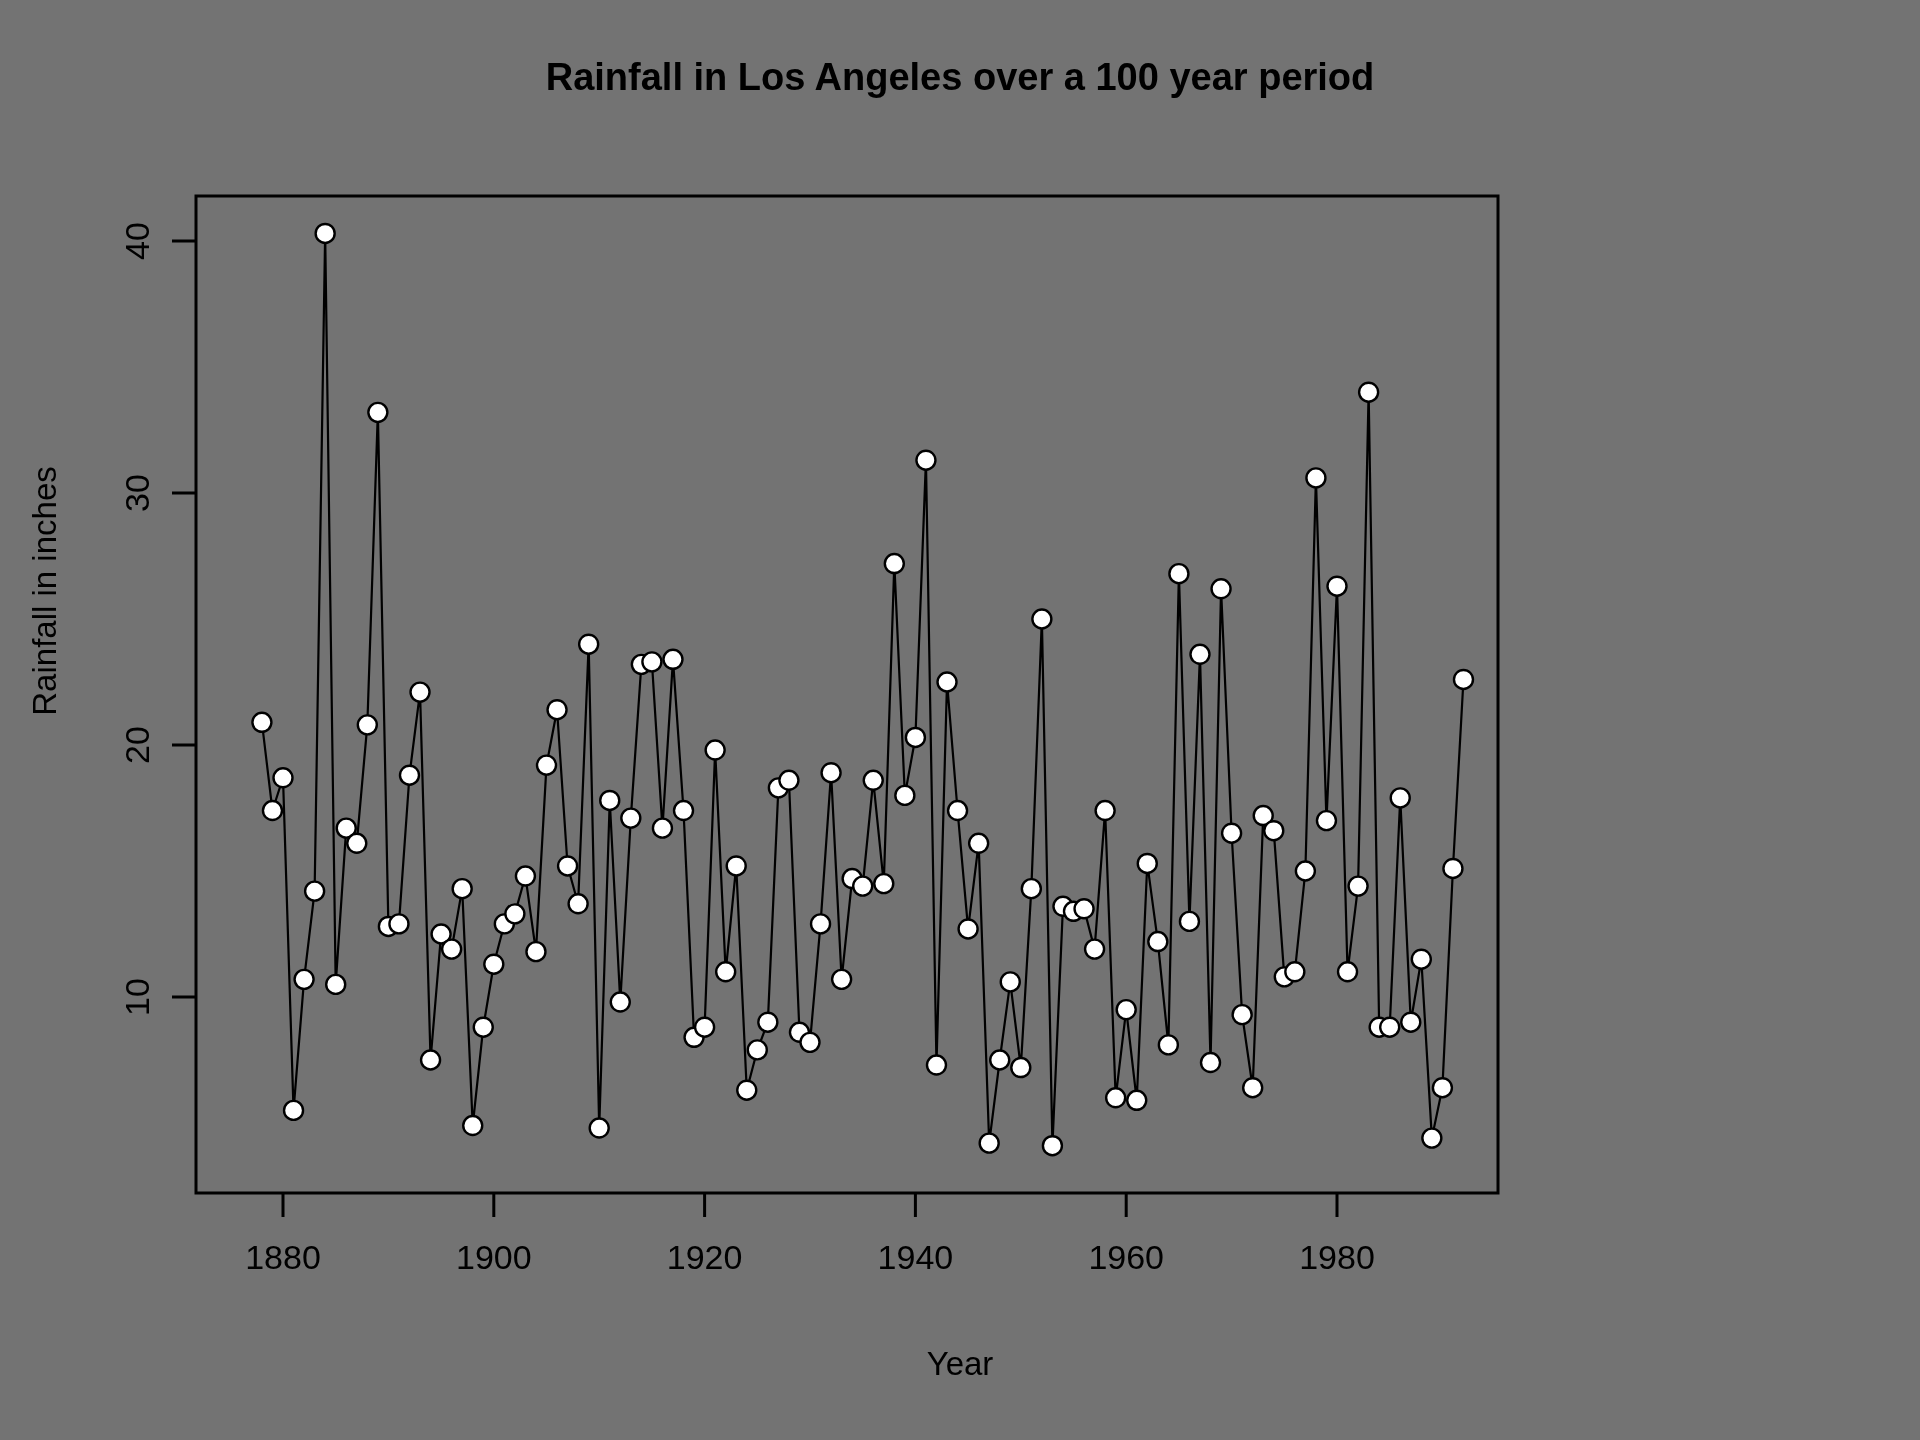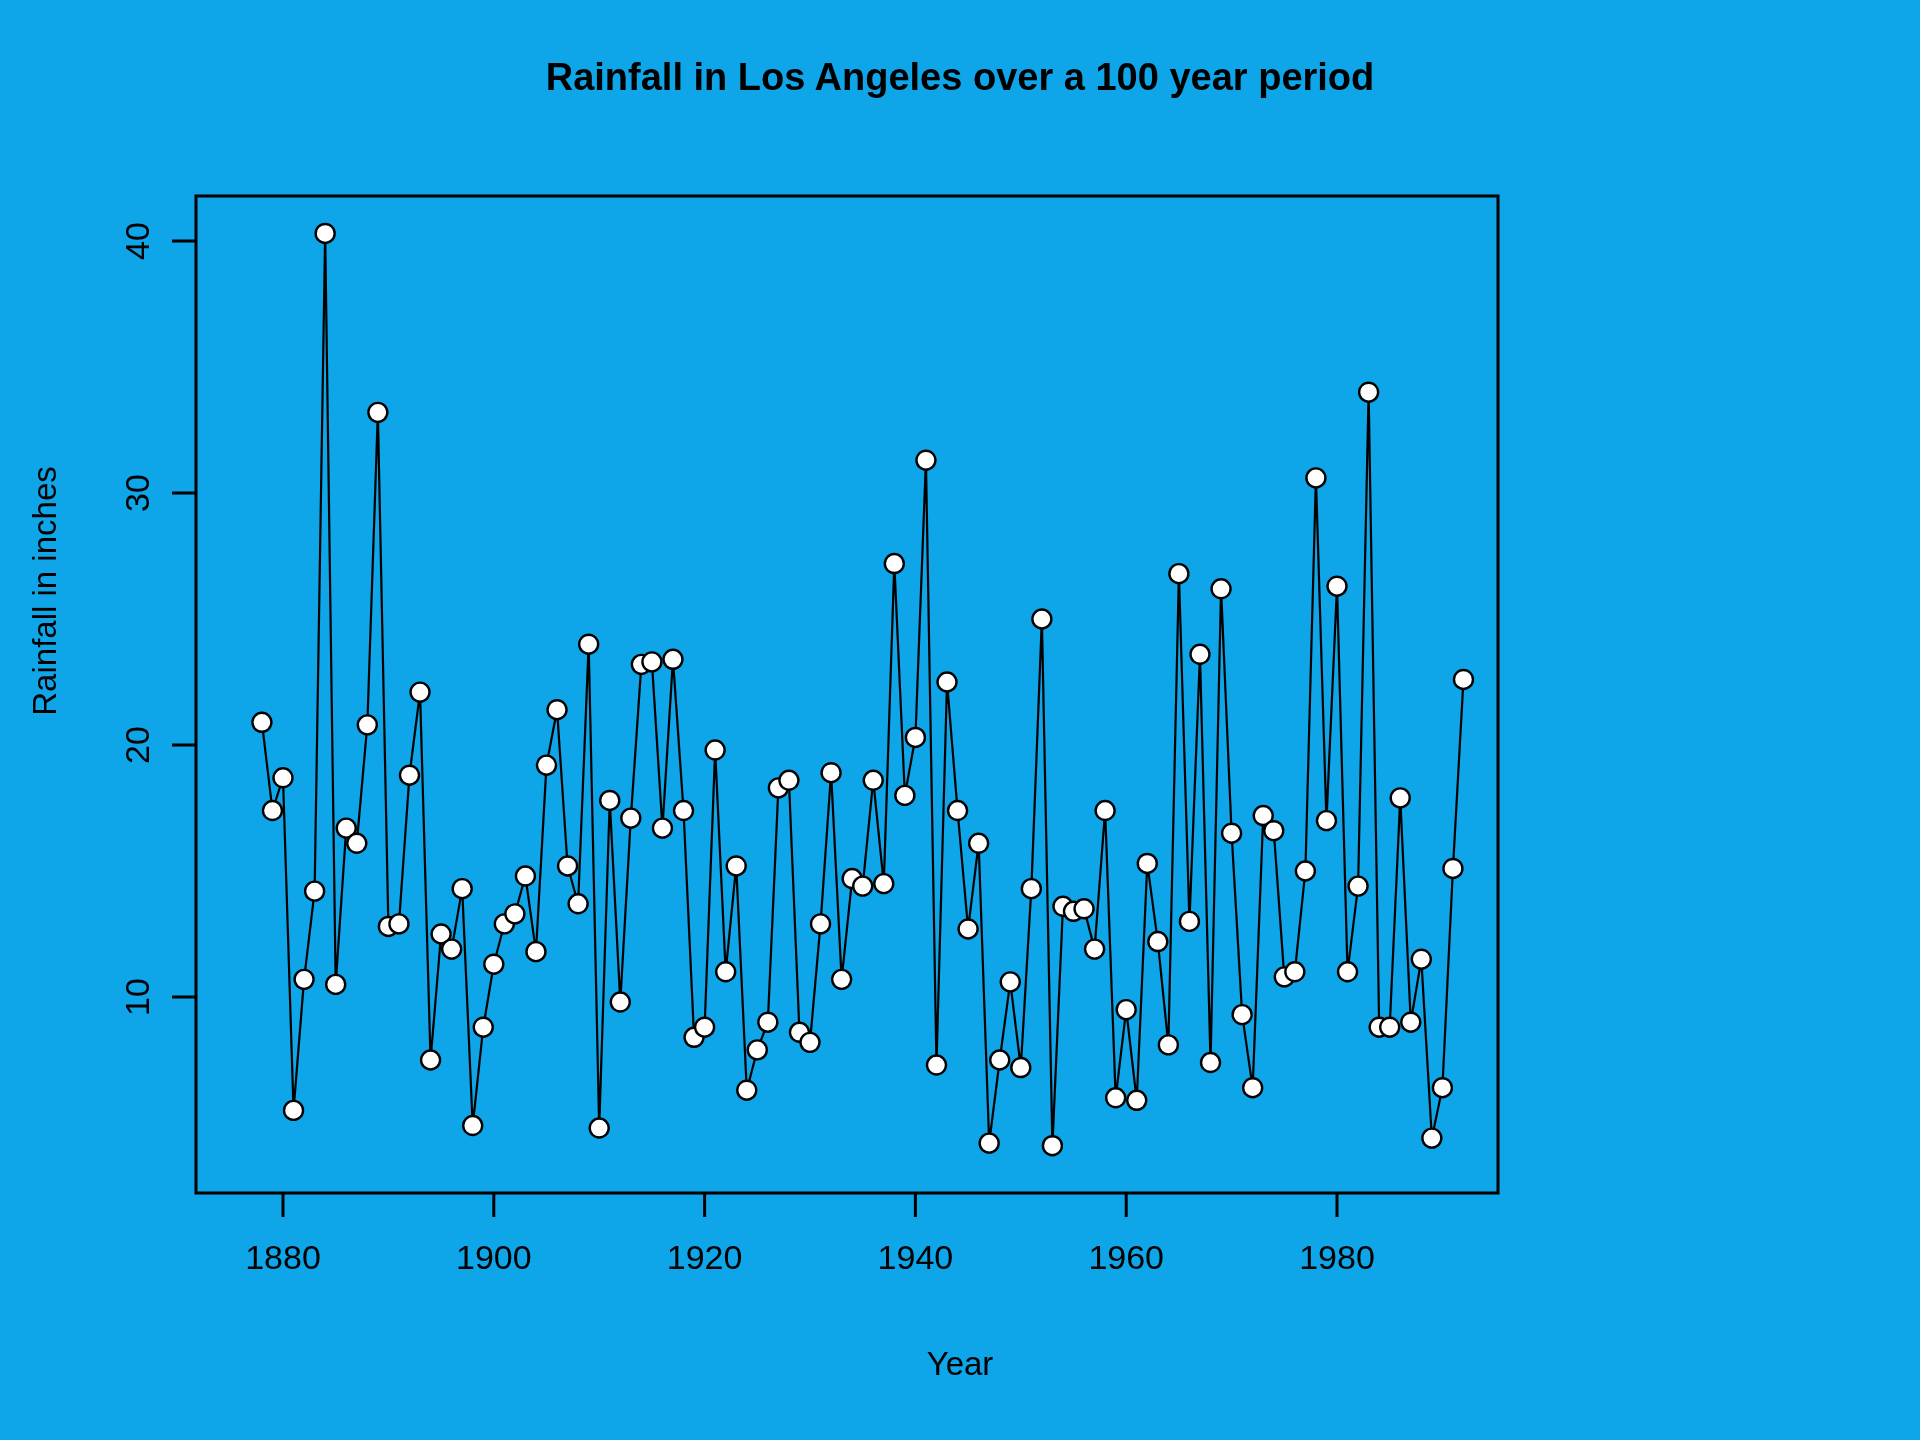--- a/index.html
+++ b/index.html
@@ -16,21 +16,21 @@
     overflow: hidden;
     position: relative;
   }
 
   #figure {
     position: absolute;
     left: 0;
     top: 0;
     width: 1920px;
     height: 1440px;
-    background: #0ea5e9;
+    background: #737373;
   }
 
   
   #chart-title {
     position: absolute;
     left: 0;
     top: 56px;
     width: 1920px;
     text-align: center;
     font-size: 38px;

